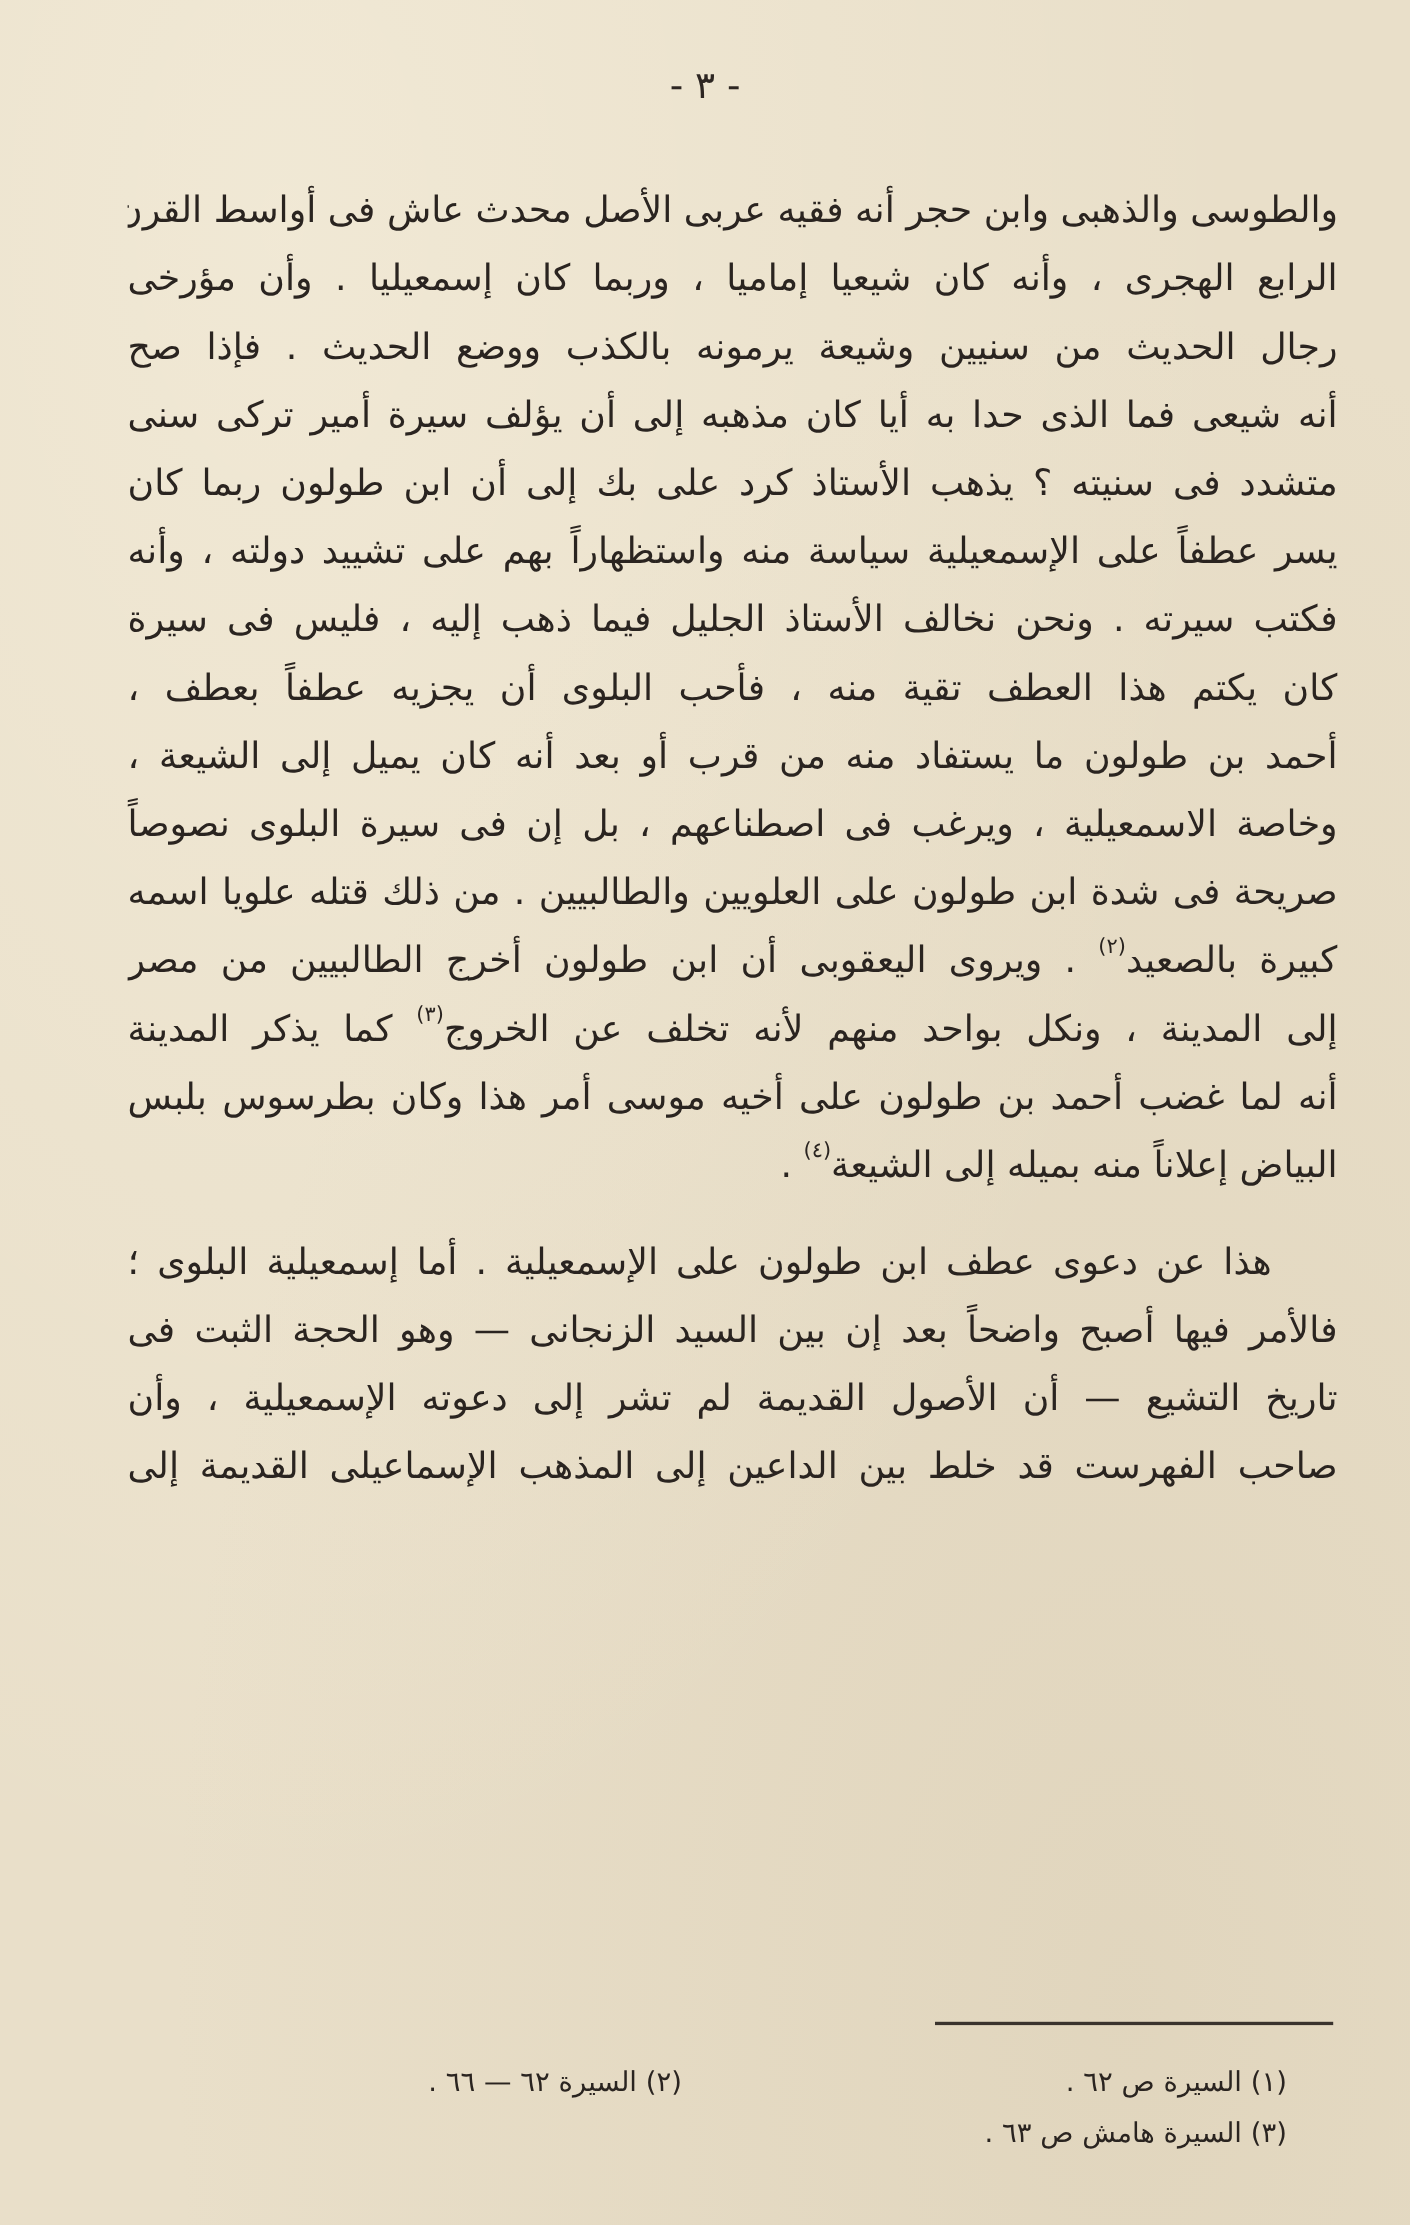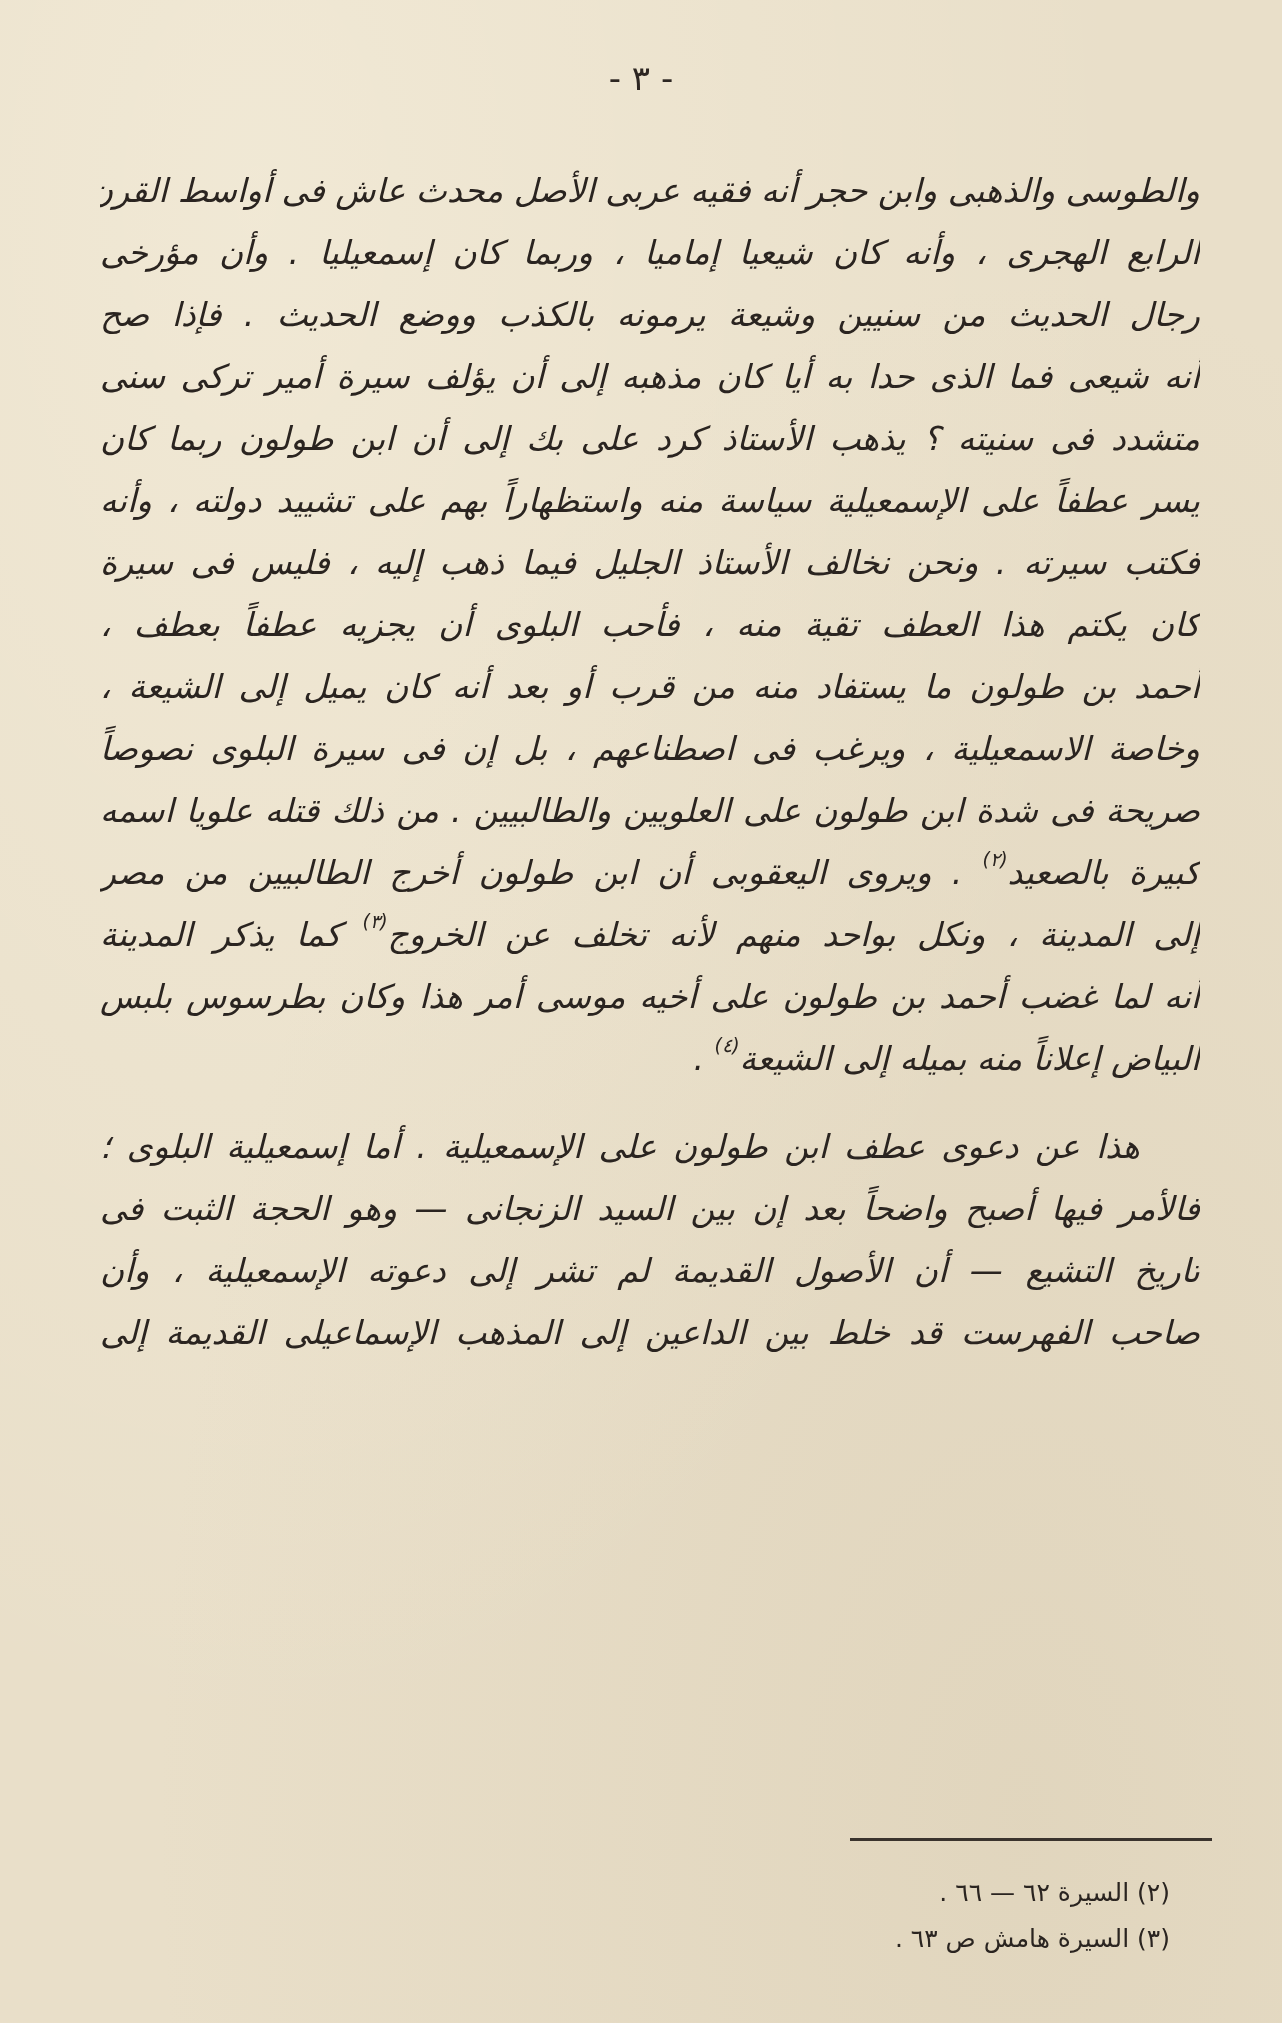--- a/index.html
+++ b/index.html
@@ -24,24 +24,23 @@
     left: 0;
     width: 1282px;
     text-align: center;
     font-size: 34px;
     letter-spacing: 18px;
     color: #2d2622;
   }
   .body-text {
     position: absolute;
     top: 160px;
-    left: 100px;
+    left: 116px;
     width: 1100px;
     direction: rtl;
-    font-style: italic;
   }
   .line {
     display: block;
     height: 62px;
     line-height: 62px;
     font-size: 33px;
     text-align: justify;
     text-align-last: justify;
     white-space: nowrap;
     overflow: hidden;
@@ -116,18 +115,19 @@
   <span class="line indent">هذا عن دعوى عطف ابن طولون على الإسمعيلية . أما إسمعيلية البلوى ؛</span>
   <span class="line">فالأمر فيها أصبح واضحاً بعد إن بين السيد الزنجانى — وهو الحجة الثبت فى</span>
   <span class="line">تاريخ التشيع — أن الأصول القديمة لم تشر إلى دعوته الإسمعيلية ، وأن</span>
   <span class="line">صاحب الفهرست قد خلط بين الداعين إلى المذهب الإسماعيلى القديمة إلى</span>
 </div>
 
 <div class="rule"></div>
 
 <div class="footnotes">
   <div class="fn-row">
+    <div class="fn-cell">(١) السيرة ص ٦٢ .</div>
     <div class="fn-cell">(٢) السيرة ٦٢ — ٦٦ .</div>
   </div>
   <div class="fn-row">
     <div class="fn-cell">(٣) السيرة هامش ص ٦٣ .</div>
   </div>
 </div>
 
 </body></html>

